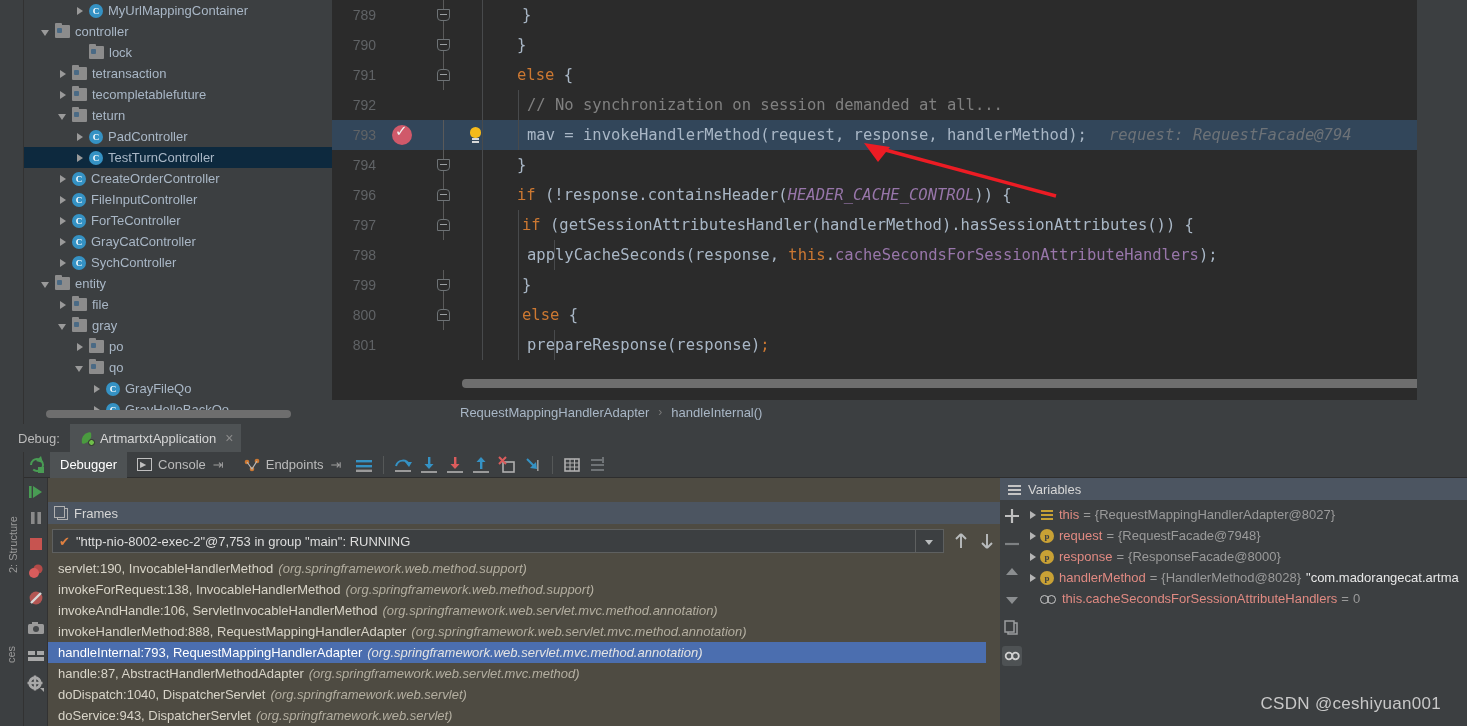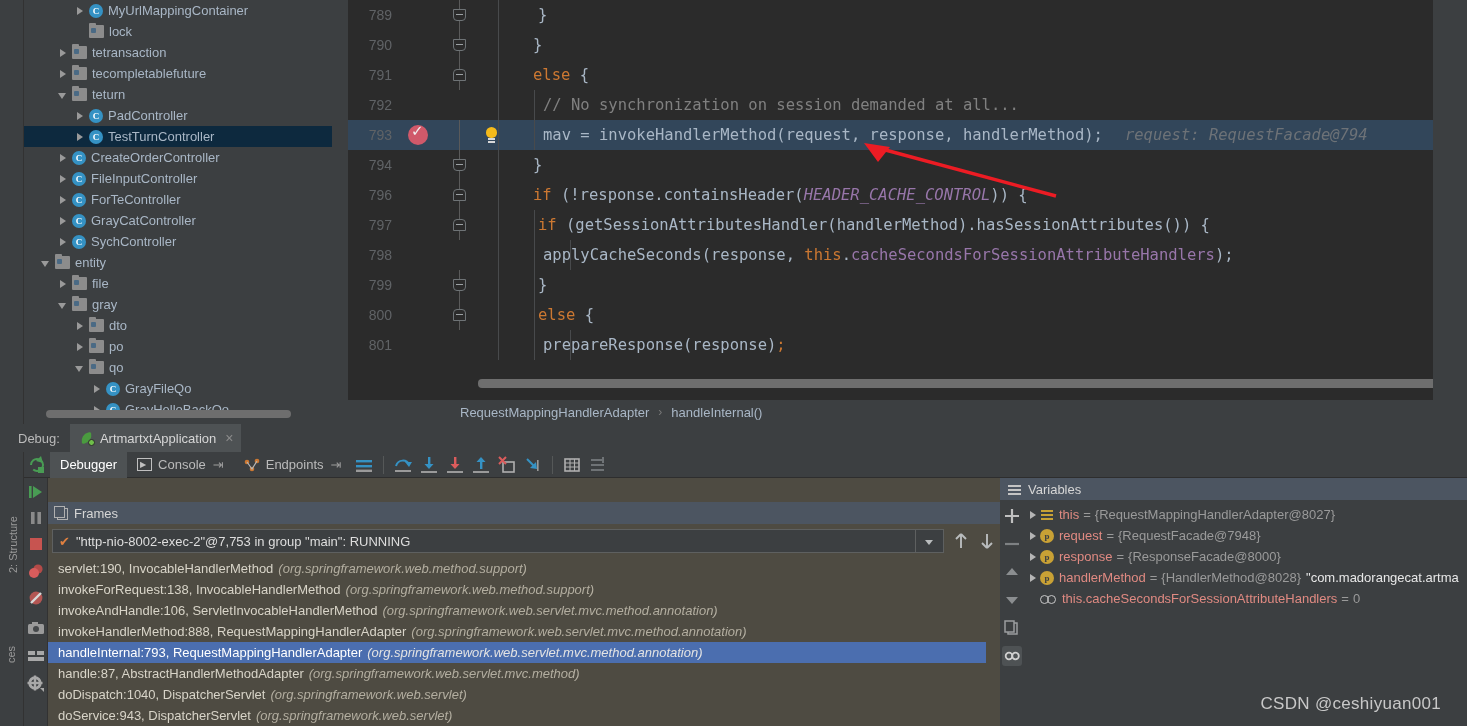--- a/index.html
+++ b/index.html
@@ -60,21 +60,21 @@
     font-family: "Liberation Serif", serif; font-weight: bold;
   }
   .tree-hscroll {
     position: absolute; left: 46px; bottom: 6px; width: 245px; height: 8px;
     background: #6e6e6e; border-radius: 4px;
   }
 
   
   #editor-pane {
     position: absolute; left: 332px; top: 0; width: 1085px; height: 424px;
-    background: #2b2b2b; overflow: hidden; margin-left: 16px;
+    background: #2b2b2b; overflow: hidden;
   }
   .code-line {
     position: relative; height: 30px; display: flex; align-items: center;
     white-space: nowrap;
     font-family: "DejaVu Sans Mono", monospace; font-size: 15.5px;
     color: #a9b7c6;
   }
   .code-line.current { background: #32465a; }
   .ln {
     width: 52px; flex: none; text-align: right; padding-right: 8px;
@@ -327,20 +327,26 @@
   <div id="project-tree">
     <div class="stripe"></div>
     <div class="tree-list" id="tree-list">
         <div class="tree-row">
           <span style="flex: 0 0 auto; width: 49px;"></span>
           <span class="tw collapsed"></span>
           <span class="ico-class">C</span>
           <span>MyUrlMappingContainer</span>
         </div>
         <div class="tree-row">
+          <span style="flex: 0 0 auto; width: 15px;"></span>
+          <span class="tw expanded"></span>
+          <span class="ico-folder"></span>
+          <span>controller</span>
+        </div>
+        <div class="tree-row">
           <span style="flex: 0 0 auto; width: 49px;"></span>
           <span class="tw "></span>
           <span class="ico-folder"></span>
           <span>lock</span>
         </div>
         <div class="tree-row">
           <span style="flex: 0 0 auto; width: 32px;"></span>
           <span class="tw collapsed"></span>
           <span class="ico-folder"></span>
           <span>tetransaction</span>
@@ -409,26 +415,20 @@
           <span style="flex: 0 0 auto; width: 32px;"></span>
           <span class="tw collapsed"></span>
           <span class="ico-folder"></span>
           <span>file</span>
         </div>
         <div class="tree-row">
           <span style="flex: 0 0 auto; width: 32px;"></span>
           <span class="tw expanded"></span>
           <span class="ico-folder"></span>
           <span>gray</span>
-        </div>
-        <div class="tree-row">
-          <span style="flex: 0 0 auto; width: 49px;"></span>
-          <span class="tw collapsed"></span>
-          <span class="ico-folder"></span>
-          <span>dto</span>
         </div>
         <div class="tree-row">
           <span style="flex: 0 0 auto; width: 49px;"></span>
           <span class="tw collapsed"></span>
           <span class="ico-folder"></span>
           <span>po</span>
         </div>
         <div class="tree-row">
           <span style="flex: 0 0 auto; width: 49px;"></span>
           <span class="tw expanded"></span>

